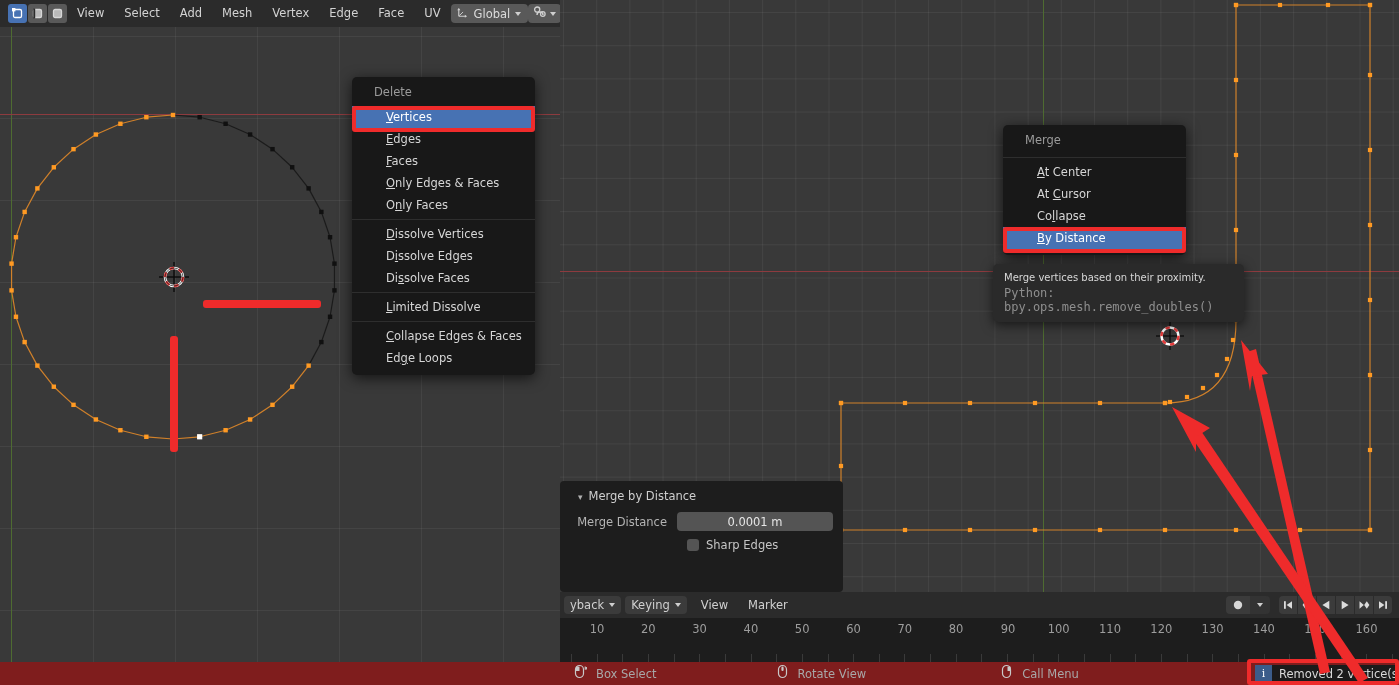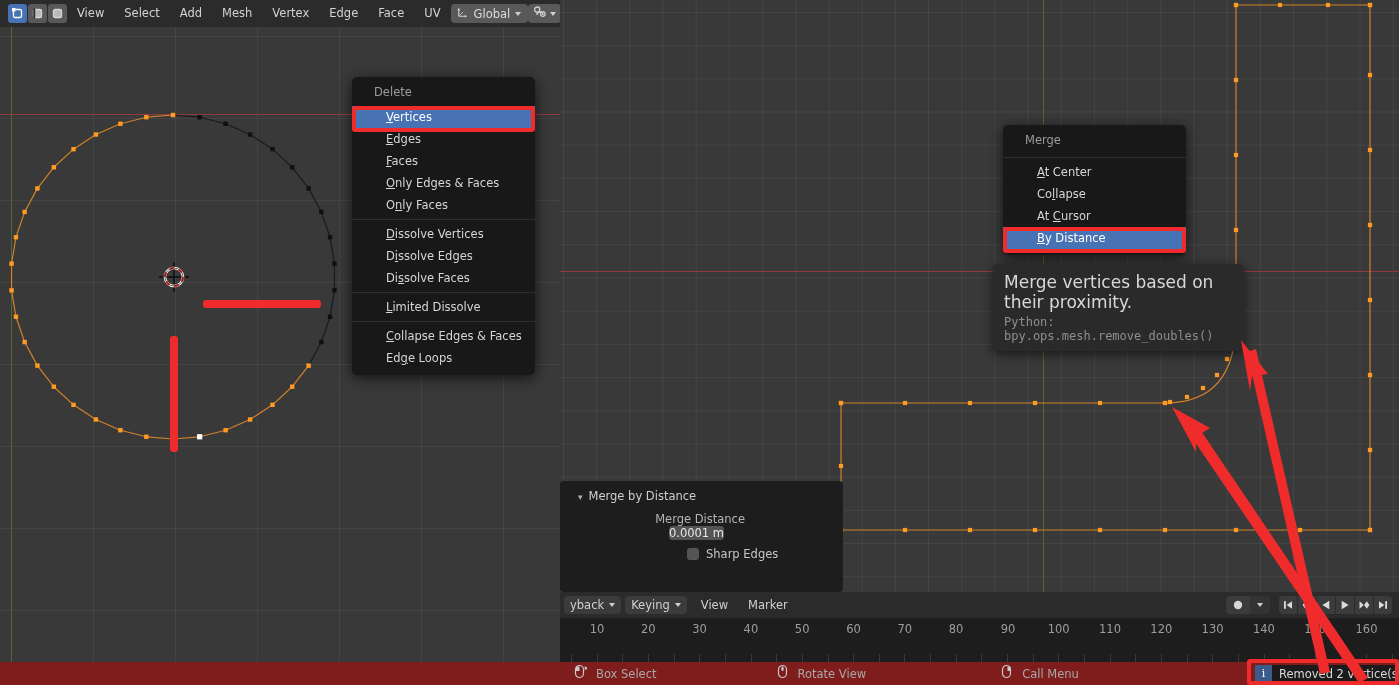--- a/index.html
+++ b/index.html
@@ -50,30 +50,30 @@
   .menu-sep { height:1px; background:#2e2e2e; margin:3px 0; }
   .menu-item { color:#d6d6d6; font-size:11.5px; line-height:22px; padding-left:34px;
      white-space:nowrap; }
   .menu-item .u { text-decoration:underline; }
   .menu-item.sel { background:#4772b3; color:#fff; }
   .hl-box { position:absolute; border:4px solid #ef2b2b; border-radius:3px; }
 
   
   #tooltip { position:absolute; background:#2a2a2a; border-radius:5px; padding:8px 11px;
      box-shadow:0 3px 12px rgba(0,0,0,.6); }
-  #tooltip .t1 { color:#d8d8d8; font-size:17px; }
+  #tooltip .t1 { color:#d8d8d8; font-size:10px; }
   #tooltip .t2 { color:#8e8e8e; font-size:12px; font-family:"DejaVu Sans Mono",monospace;
      margin-top:3px; }
 
   
   #oppanel { position:absolute; left:560px; top:481px; width:283px; height:111px;
      background:#1d1d1d; border-radius:4px; }
   #oppanel .ptitle { color:#cfcfcf; font-size:11.5px; padding:8px 0 0 18px; }
   #oppanel .ptitle .tri { display:inline-block; margin-right:6px; color:#b0b0b0; font-size:9px; }
-  .prow { display:flex; align-items:center; margin-top:9px; padding:0 10px 0 0;flex-direction:column; }
+  .prow { display:flex; align-items:center; margin-top:9px; padding:0 10px 0 0; }
   .plabel { color:#b4b4b4; font-size:11.5px; width:117px; text-align:right; padding-right:10px; }
   .pfield { flex:1; height:19px; background:#545454; border-radius:4px; color:#e6e6e6;
      font-size:11.5px; display:flex; align-items:center; justify-content:center; }
   .pcheckrow { display:flex; align-items:center; margin-top:7px; padding-left:127px; }
   .pcheck { width:12px; height:12px; background:#545454; border-radius:3px; margin-right:7px; }
   .pcheck-lbl { color:#c6c6c6; font-size:11.5px; }
 
   
   #tl { position:absolute; left:560px; top:592px; width:839px; height:70px; background:#1d1d1d; }
   #tlhdr { position:absolute; left:0; top:0; width:839px; height:26px; background:#2b2b2b;
@@ -371,22 +371,22 @@
         <div class="menu-item">Ed<span class="u">g</span>e Loops</div>
       </div>
 </div>
 <div class="hl-box" style="left:352px; top:106px; width:183px; height:26px;"></div>
 
 <div class="menu" id="mergeMenu" style="left:1003px; top:125px; width:183px;">
   <div class="menu-title">Merge</div>
   <div class="menu-sep"></div>
   <div id="mergeItems">
         <div class="menu-item"><span class="u">A</span>t Center</div>
+        <div class="menu-item">At <span class="u">C</span>ursor</div>
         <div class="menu-item">Co<span class="u">l</span>lapse</div>
-        <div class="menu-item">At <span class="u">C</span>ursor</div>
         <div class="menu-item sel"><span class="u">B</span>y Distance</div>
       </div>
 </div>
 <div class="hl-box" style="left:1003px; top:227px; width:183px; height:26px;"></div>
 
 <div id="tooltip" style="left:993px; top:264px; width:251px;">
   <div class="t1">Merge vertices based on their proximity.</div>
   <div class="t2">Python: bpy.ops.mesh.remove_doubles()</div>
 </div>
 

